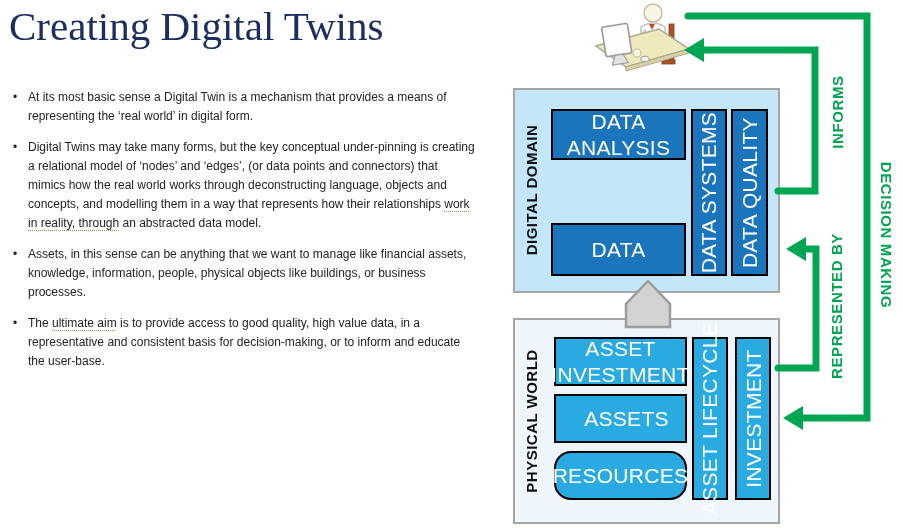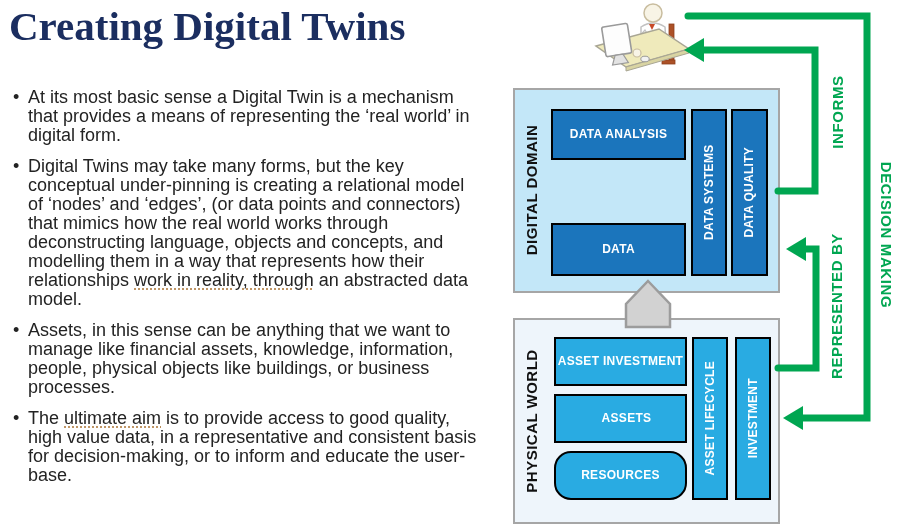--- a/index.html
+++ b/index.html
@@ -3,27 +3,27 @@
 <meta charset="utf-8">
 <style>
   html,body { margin:0; padding:0; background:#888; }
   .slide {
     position:relative; width:903px; height:528px; background:#ffffff;
     font-family:"Liberation Sans", sans-serif; overflow:hidden;
   }
   
   .title {
     position:absolute; left:9px; top:2px; margin:0;
-    font-family:"Liberation Serif", serif; font-weight:bold;
+    font-family:"Liberation Serif", serif; font-weight:normal;
     font-size:41px; line-height:1.2; color:#1b2e60; letter-spacing:0px;
   }
   .bullets {
     position:absolute; left:10px; top:88px; width:468px;
     margin:0; padding:0; list-style:none;
-    font-size:18px; line-height:19px; color:#232323;
+    font-size:12px; line-height:19px; color:#232323;
   }
   .bullets li { position:relative; padding-left:18px; margin-bottom:12px; }
   .bullets li::before { content:"•"; position:absolute; left:3px; top:0; }
   .squiggle {
     text-decoration:underline; text-decoration-style:dotted;
     text-decoration-color:#b98b57; text-underline-offset:3px;
   }
   
   .domain { position:absolute; box-sizing:border-box; border:2px solid #a6a6a6; }
   .digital  { left:513px; top:88px;  width:267px; height:205px; background:#c3e7f8; }
@@ -31,21 +31,21 @@
   .domain-label {
     position:absolute; left:16px; white-space:nowrap;
     font-weight:bold; font-size:15px; color:#111; letter-spacing:0.5px;
     transform:translate(-50%,-50%) rotate(-90deg);
   }
   .digital  .domain-label { top:100px; }
   .physical .domain-label { top:101px; }
   .dbox {
     position:absolute; box-sizing:border-box; border:2px solid #000;
     display:flex; align-items:center; justify-content:center;
-    color:#fff; font-weight:bold; font-size:12px; text-align:center;
+    color:#fff; font-weight:normal; font-size:21px; text-align:center;
     letter-spacing:0.3px; line-height:1.2;
   }
   .blue { background:#1b75bc; }
   .navy { background:#0e2a65; }
   .cyan { background:#29abe2; }
   
   .b-analysis { left:36px;  top:19px;  width:135px; height:51px; }
   .b-model    { left:36px;  top:76px;  width:135px; height:53px; }
   .b-data     { left:36px;  top:133px; width:135px; height:53px; }
   .v-systems  { left:176px; top:19px;  width:36px;  height:167px; }

